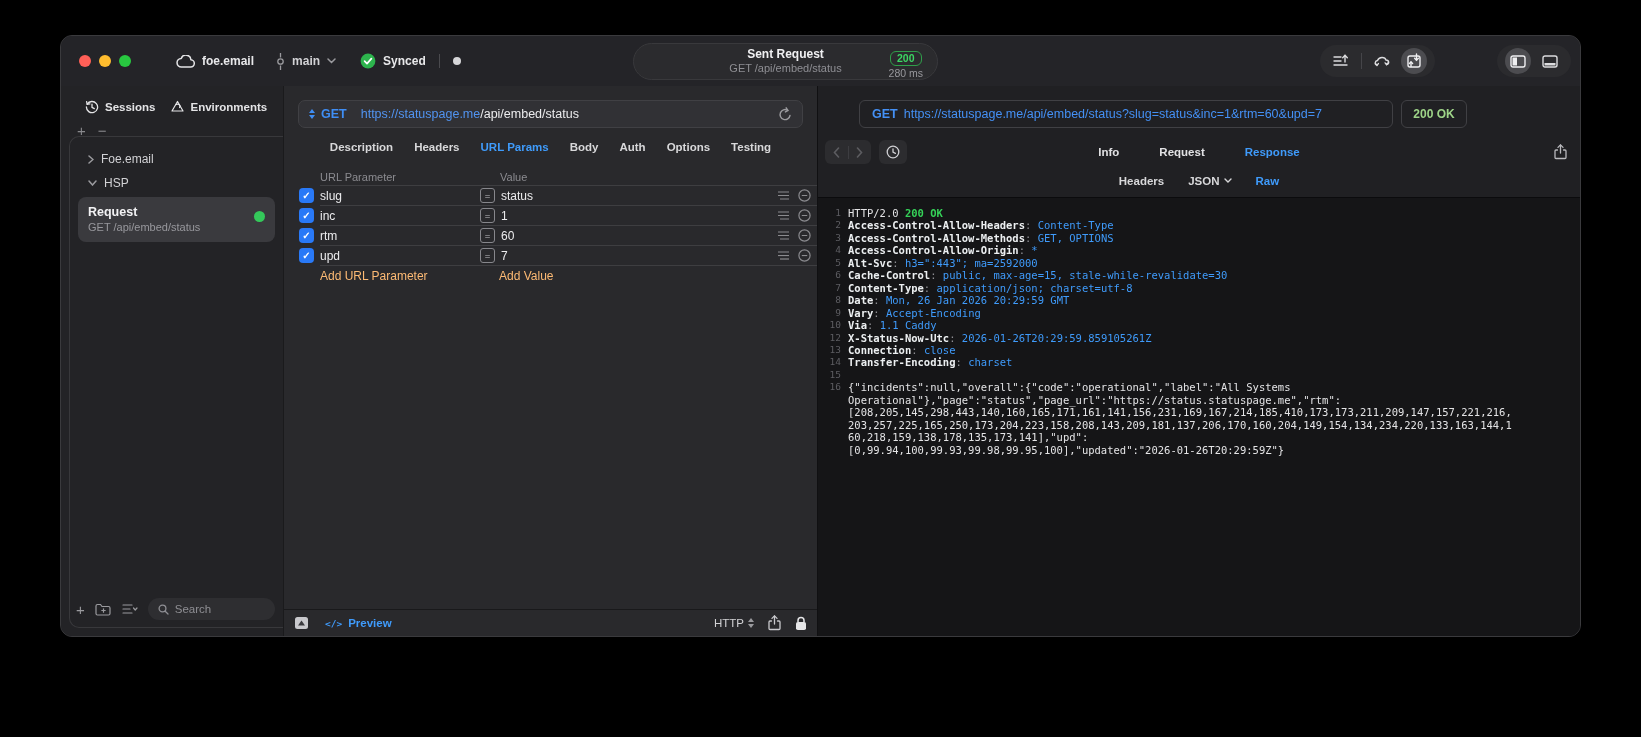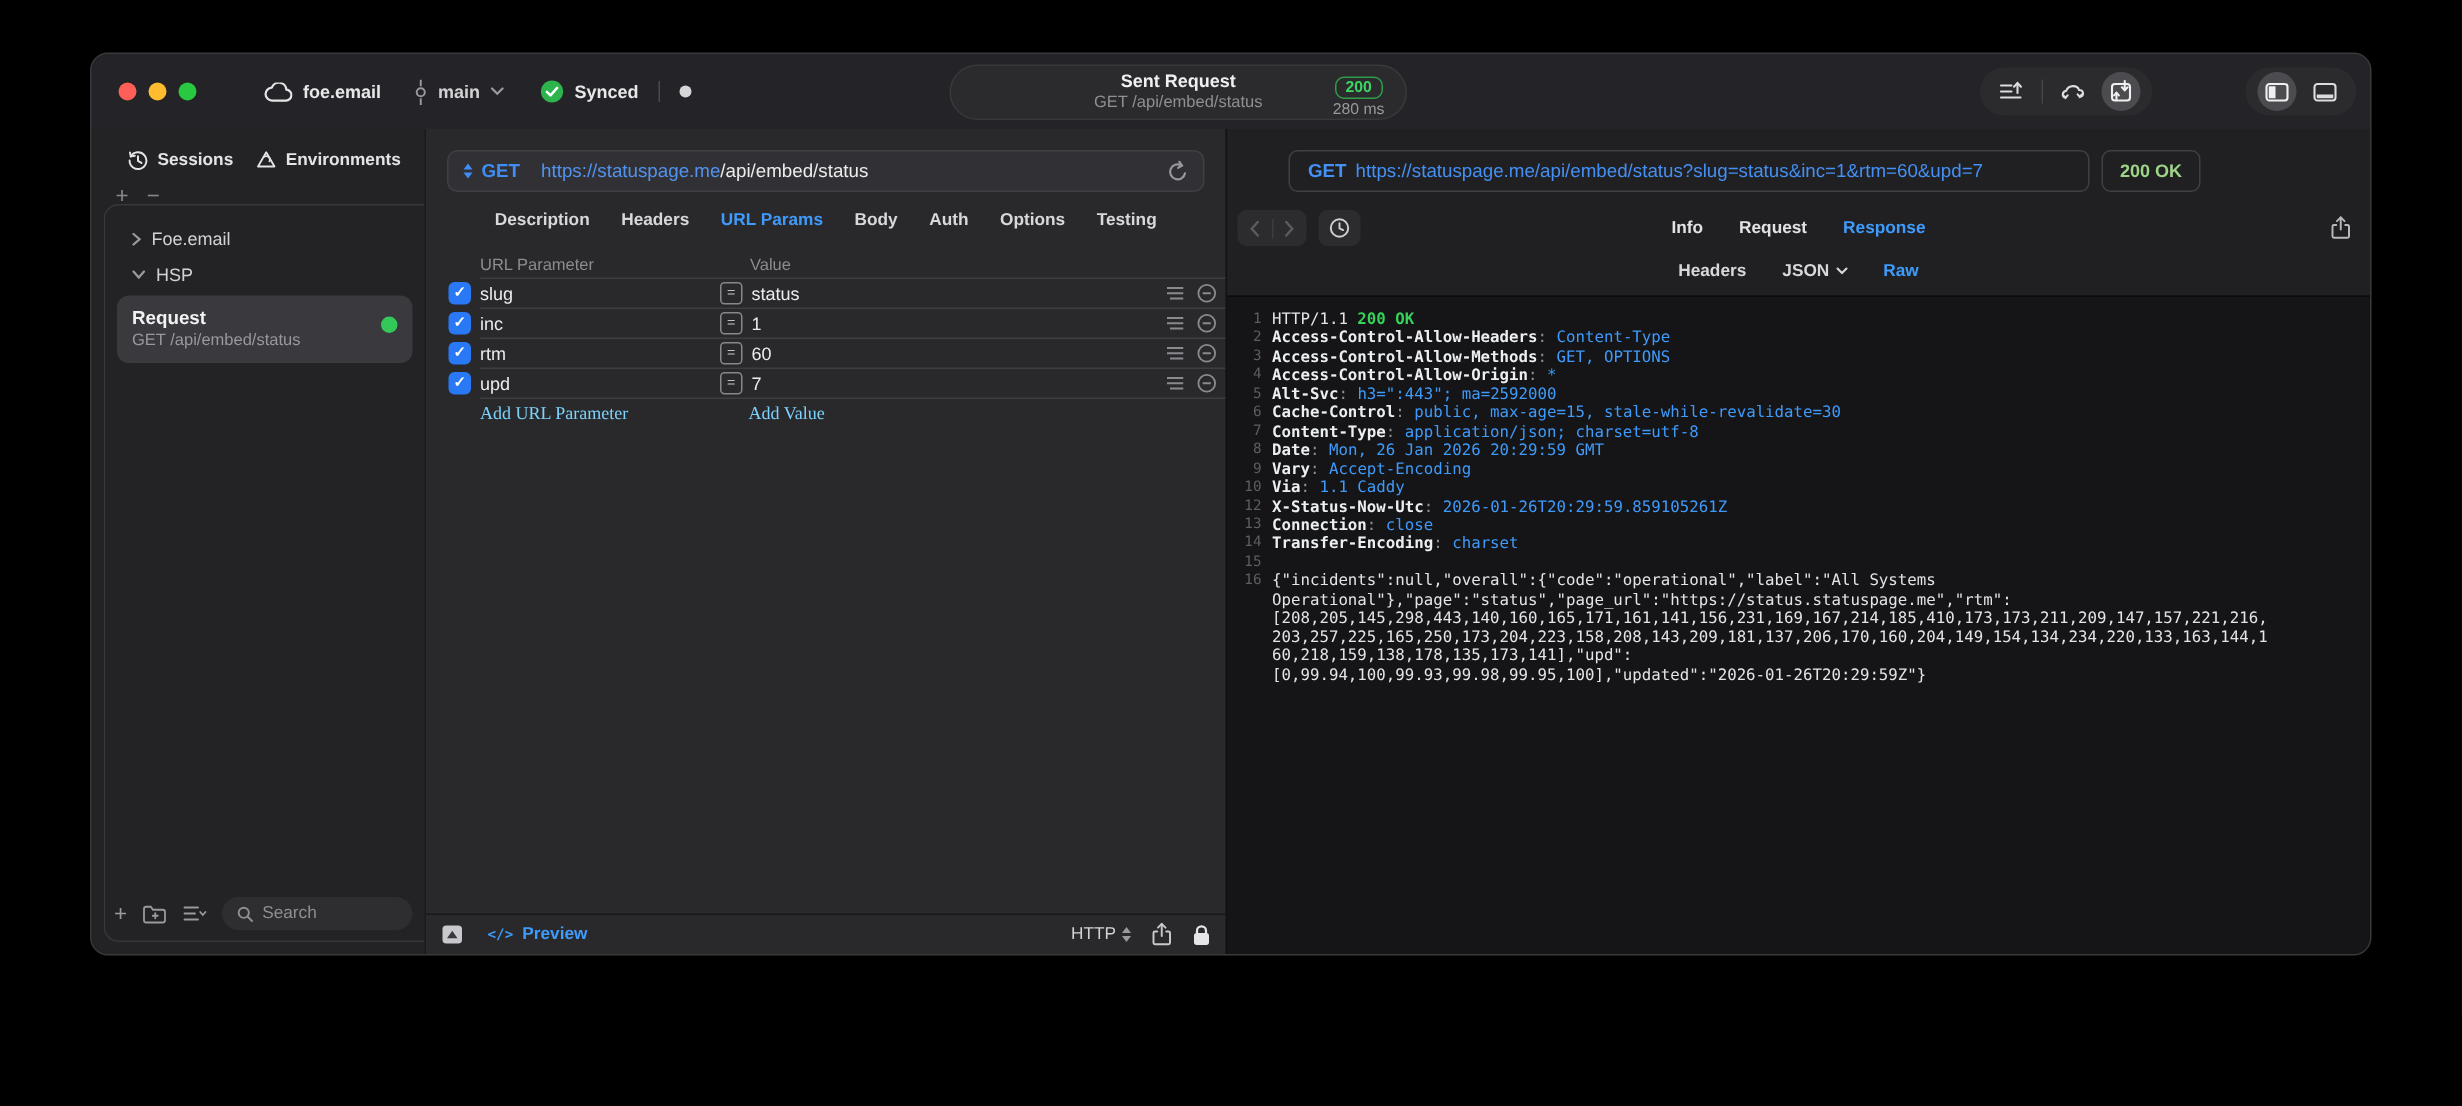--- a/index.html
+++ b/index.html
@@ -62,37 +62,37 @@
   .param-head{display:flex;color:#8b8b90;font-size:11px;padding-left:36px;height:17px;align-items:center;}
   .ph-name{width:160px;}
   .ph-value{padding-left:20px;}
   .param-row{display:flex;align-items:center;height:20px;padding-left:15px;}
   .cbx{width:15px;height:15px;border-radius:4px;background:#2979f7;color:#fff;font-size:10px;display:flex;align-items:center;justify-content:center;margin-right:6px;flex-shrink:0;font-weight:700;}
   .cbx-empty{width:15px;height:15px;margin-right:6px;flex-shrink:0;}
   .row-inner{flex:1;height:100%;display:flex;align-items:center;border-top:1px solid rgba(255,255,255,.10);padding-right:6px;}
   .p-name{width:160px;color:#ececee;}
   .eq-box{width:13px;height:13px;border:1px solid #87878c;border-radius:3px;color:#c0c0c4;font-size:9.5px;display:flex;align-items:center;justify-content:center;margin-right:6px;flex-shrink:0;}
   .p-value{flex:1;color:#ececee;}
-  .ph-text{color:#7dd3fc;font-family:Liberation Serif, serif;}
+  .ph-text{color:#fdba74;}
   .row-icons{display:flex;align-items:center;gap:9px;color:#8a8a8e;}
   .req-footer{position:absolute;left:0;right:0;bottom:0;height:26px;border-top:1px solid #19191b;display:flex;align-items:center;padding:0 10px;gap:16px;}
   .preview{display:flex;align-items:center;gap:6px;color:#3f9bfb;font-size:11.5px;font-weight:600;}
   .code-glyph{font-family:"DejaVu Sans Mono",monospace;font-size:9.5px;font-weight:700;}
   .foot-right{margin-left:auto;display:flex;align-items:center;gap:14px;color:#d2d2d5;font-size:11.5px;}
   .http-sel{display:flex;align-items:center;gap:4px;}
   
   .resp-url-row{margin:14px 0 0 41px;display:flex;gap:8px;height:28px;}
   .resp-url-box{width:534px;border:1px solid #404044;border-radius:6px;display:flex;align-items:center;padding:0 12px;box-sizing:border-box;font-size:12.5px;color:#4490f5;white-space:nowrap;overflow:hidden;}
   .resp-url-box b{font-weight:700;margin-right:6px;}
   .resp-status-box{width:64px;border:1px solid #404044;border-radius:6px;color:#9ed488;font-size:12px;font-weight:600;display:flex;align-items:center;justify-content:center;flex-shrink:0;}
   .resp-nav{height:26px;margin-top:11px;position:relative;display:flex;align-items:center;}
   .nav-group{margin-left:7px;width:46px;height:24px;background:#2c2c2f;border-radius:6px;display:flex;align-items:center;justify-content:space-evenly;color:#5c5c60;}
   .nav-vsep{width:1px;height:13px;background:#3d3d41;}
   .hist-btn{margin-left:8px;width:28px;height:24px;background:#2c2c2f;border-radius:6px;display:flex;align-items:center;justify-content:center;color:#cfcfd3;}
-  .resp-tabs{position:absolute;left:0;right:0;display:flex;justify-content:center;gap:24px;font-size:11.5px;font-weight:600;color:#e2e2e4;pointer-events:none;}
+  .resp-tabs{position:absolute;left:0;right:0;display:flex;justify-content:center;gap:40px;font-size:11.5px;font-weight:600;color:#e2e2e4;pointer-events:none;}
   .resp-tabs .tab{pointer-events:auto;}
   .share-btn{position:absolute;right:13px;color:#b9b9bd;}
   .resp-subtabs{height:25px;display:flex;justify-content:center;align-items:center;gap:24px;font-size:11.5px;font-weight:600;color:#d8d8da;margin-top:3px;}
   .subtab{display:flex;align-items:center;gap:4px;}
   .code-area{flex:1;background:#151517;border-top:1px solid #0b0b0d;margin-top:4px;padding:9px 8px 0 6px;font-family:"DejaVu Sans Mono",monospace;font-size:10.5px;line-height:12.45px;overflow:hidden;}
   .code-line{display:flex;}
   .gutter{width:17px;text-align:right;color:#5d5d62;flex-shrink:0;font-size:9.5px;}
   .lc{margin-left:7px;white-space:pre;color:#e4e4e6;}
   .t-p{color:#e4e4e6;}
   .t-k{color:#eceff1;font-weight:700;}
@@ -544,21 +544,21 @@
             </span>
           </span>
           <span class="subtab tab active">
             <span>Raw</span>
           </span>
         </div>
 
       <div class="code-area">
           <div class="code-line">
             <span class="gutter">1</span>
-            <span class="lc"><span class="t-p">HTTP/1.1 </span><span class="t-g">200 OK</span></span>
+            <span class="lc"><span class="t-p">HTTP/2.0 </span><span class="t-g">200 OK</span></span>
           </div>
           <div class="code-line">
             <span class="gutter">2</span>
             <span class="lc"><span class="t-k">Access-Control-Allow-Headers</span><span class="t-s">: </span><span class="t-v">Content-Type</span></span>
           </div>
           <div class="code-line">
             <span class="gutter">3</span>
             <span class="lc"><span class="t-k">Access-Control-Allow-Methods</span><span class="t-s">: </span><span class="t-v">GET, OPTIONS</span></span>
           </div>
           <div class="code-line">

